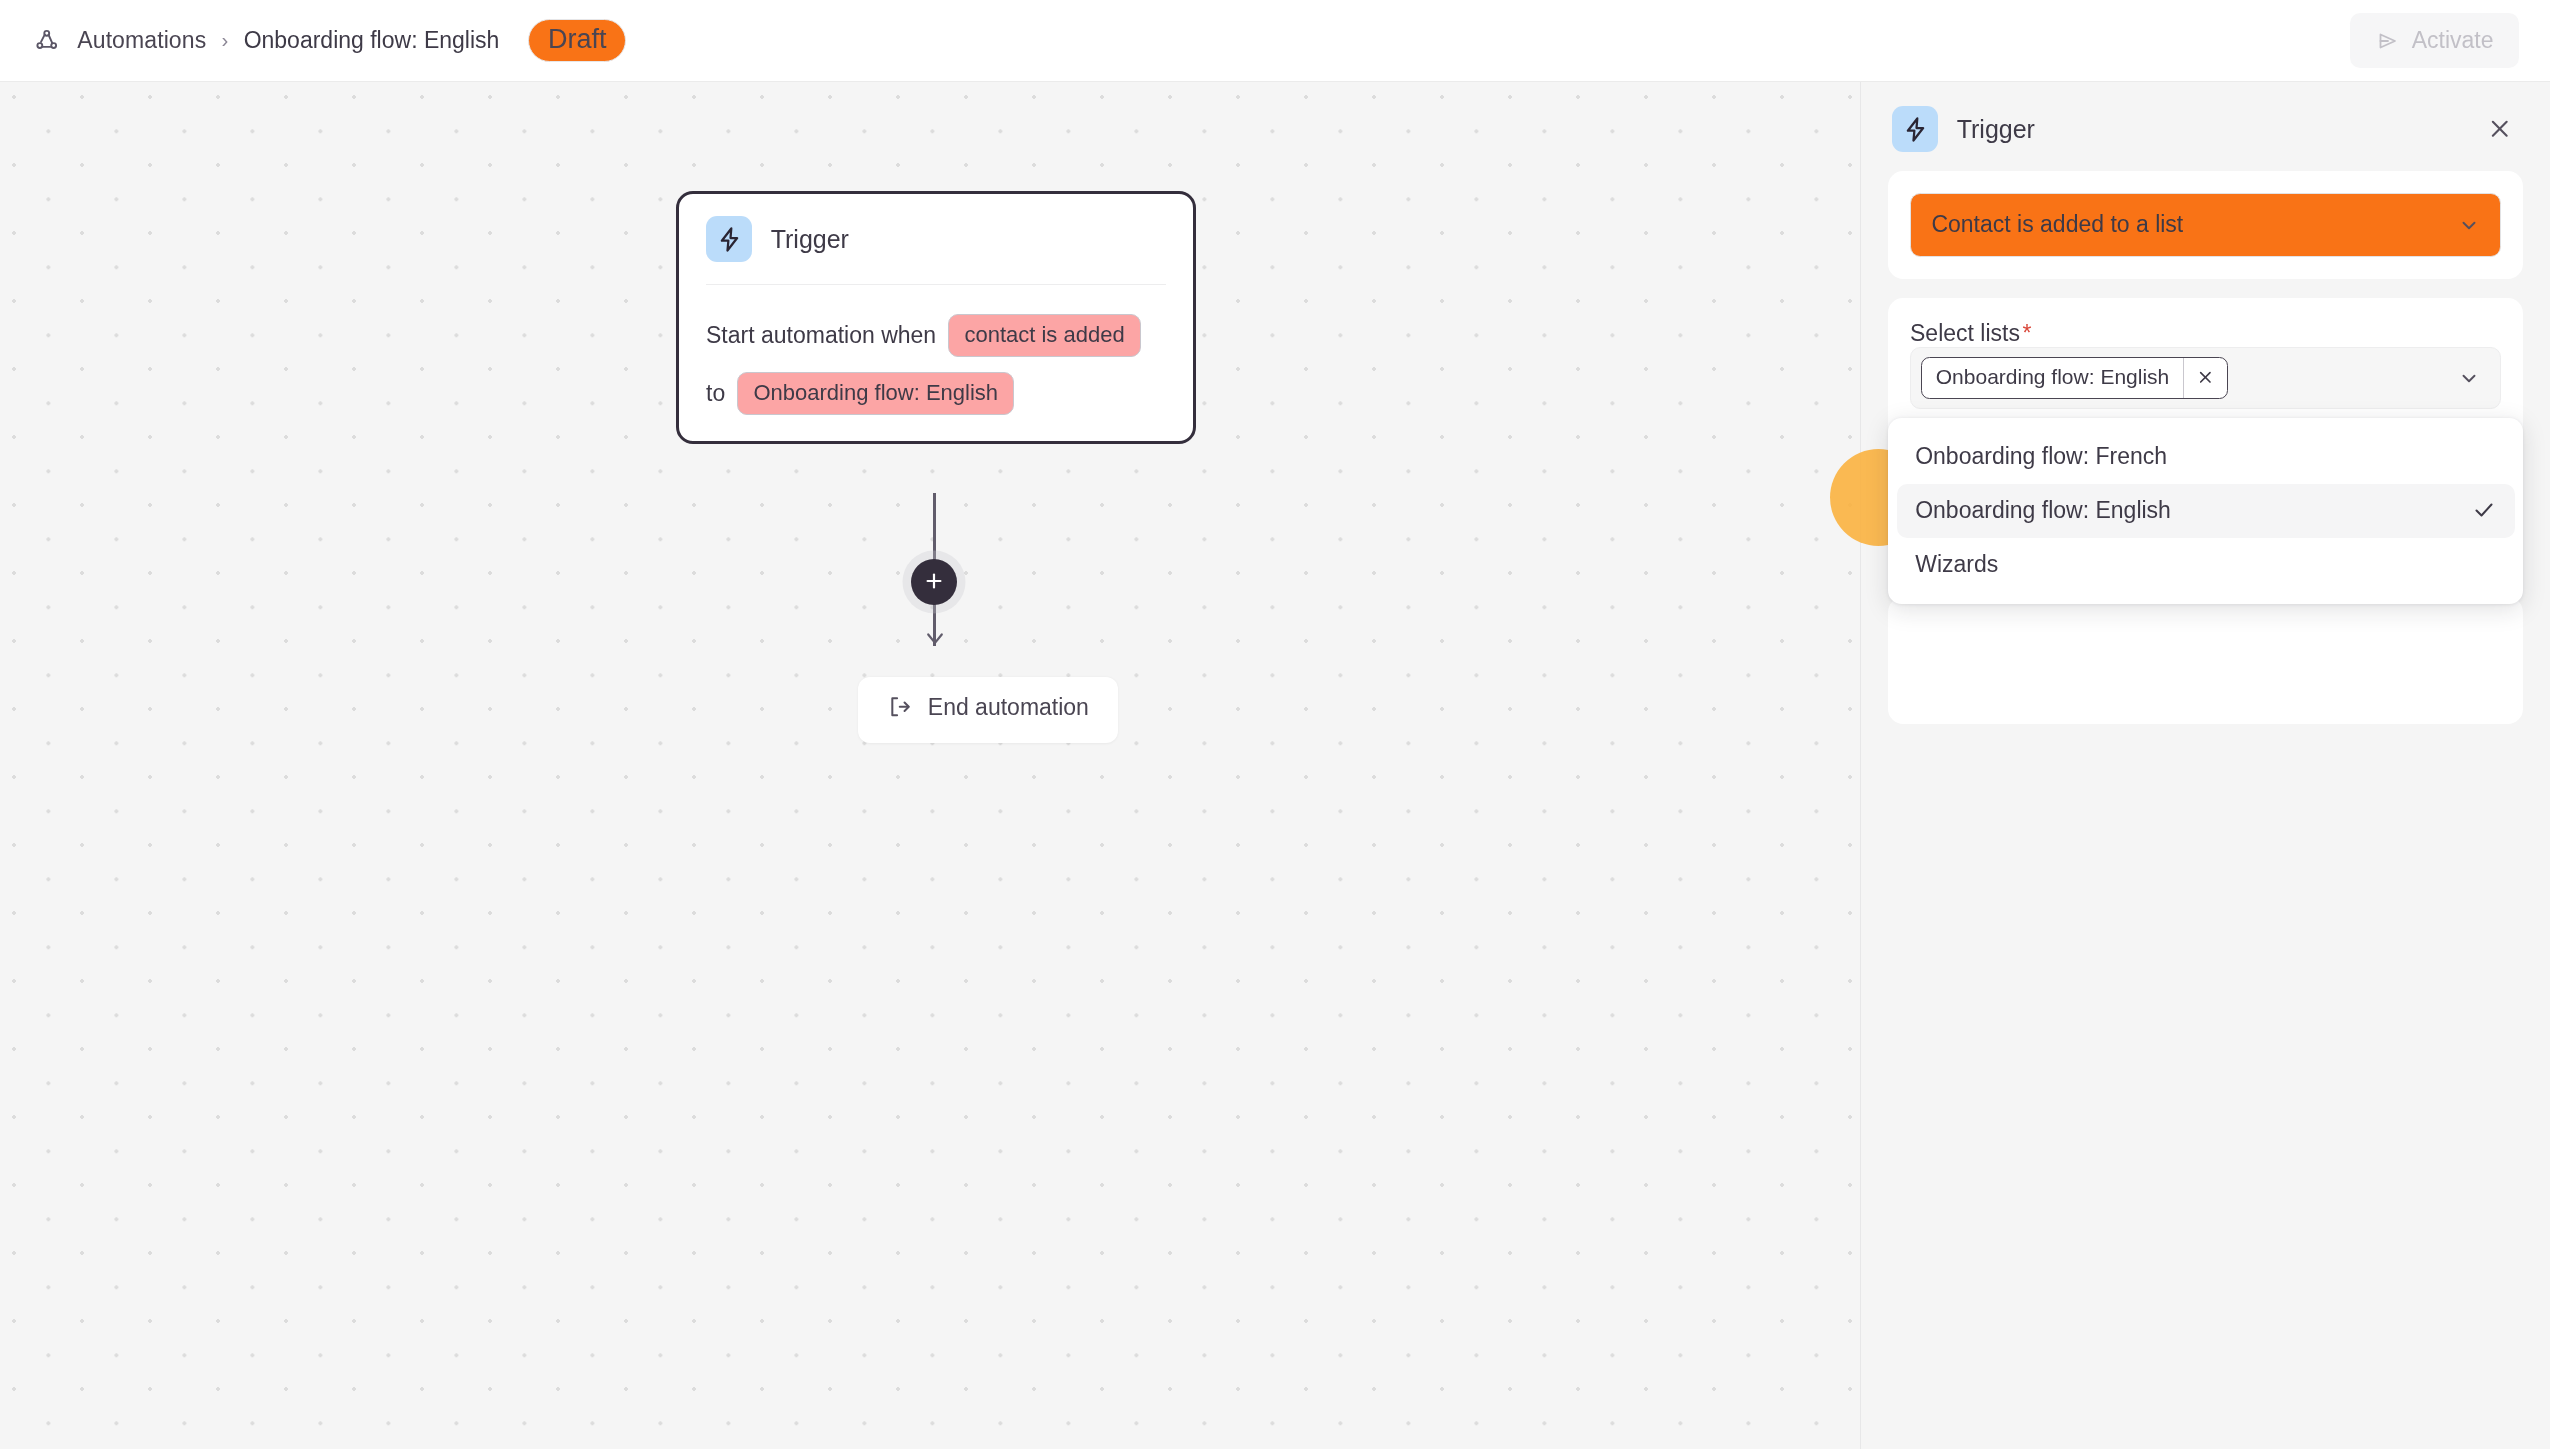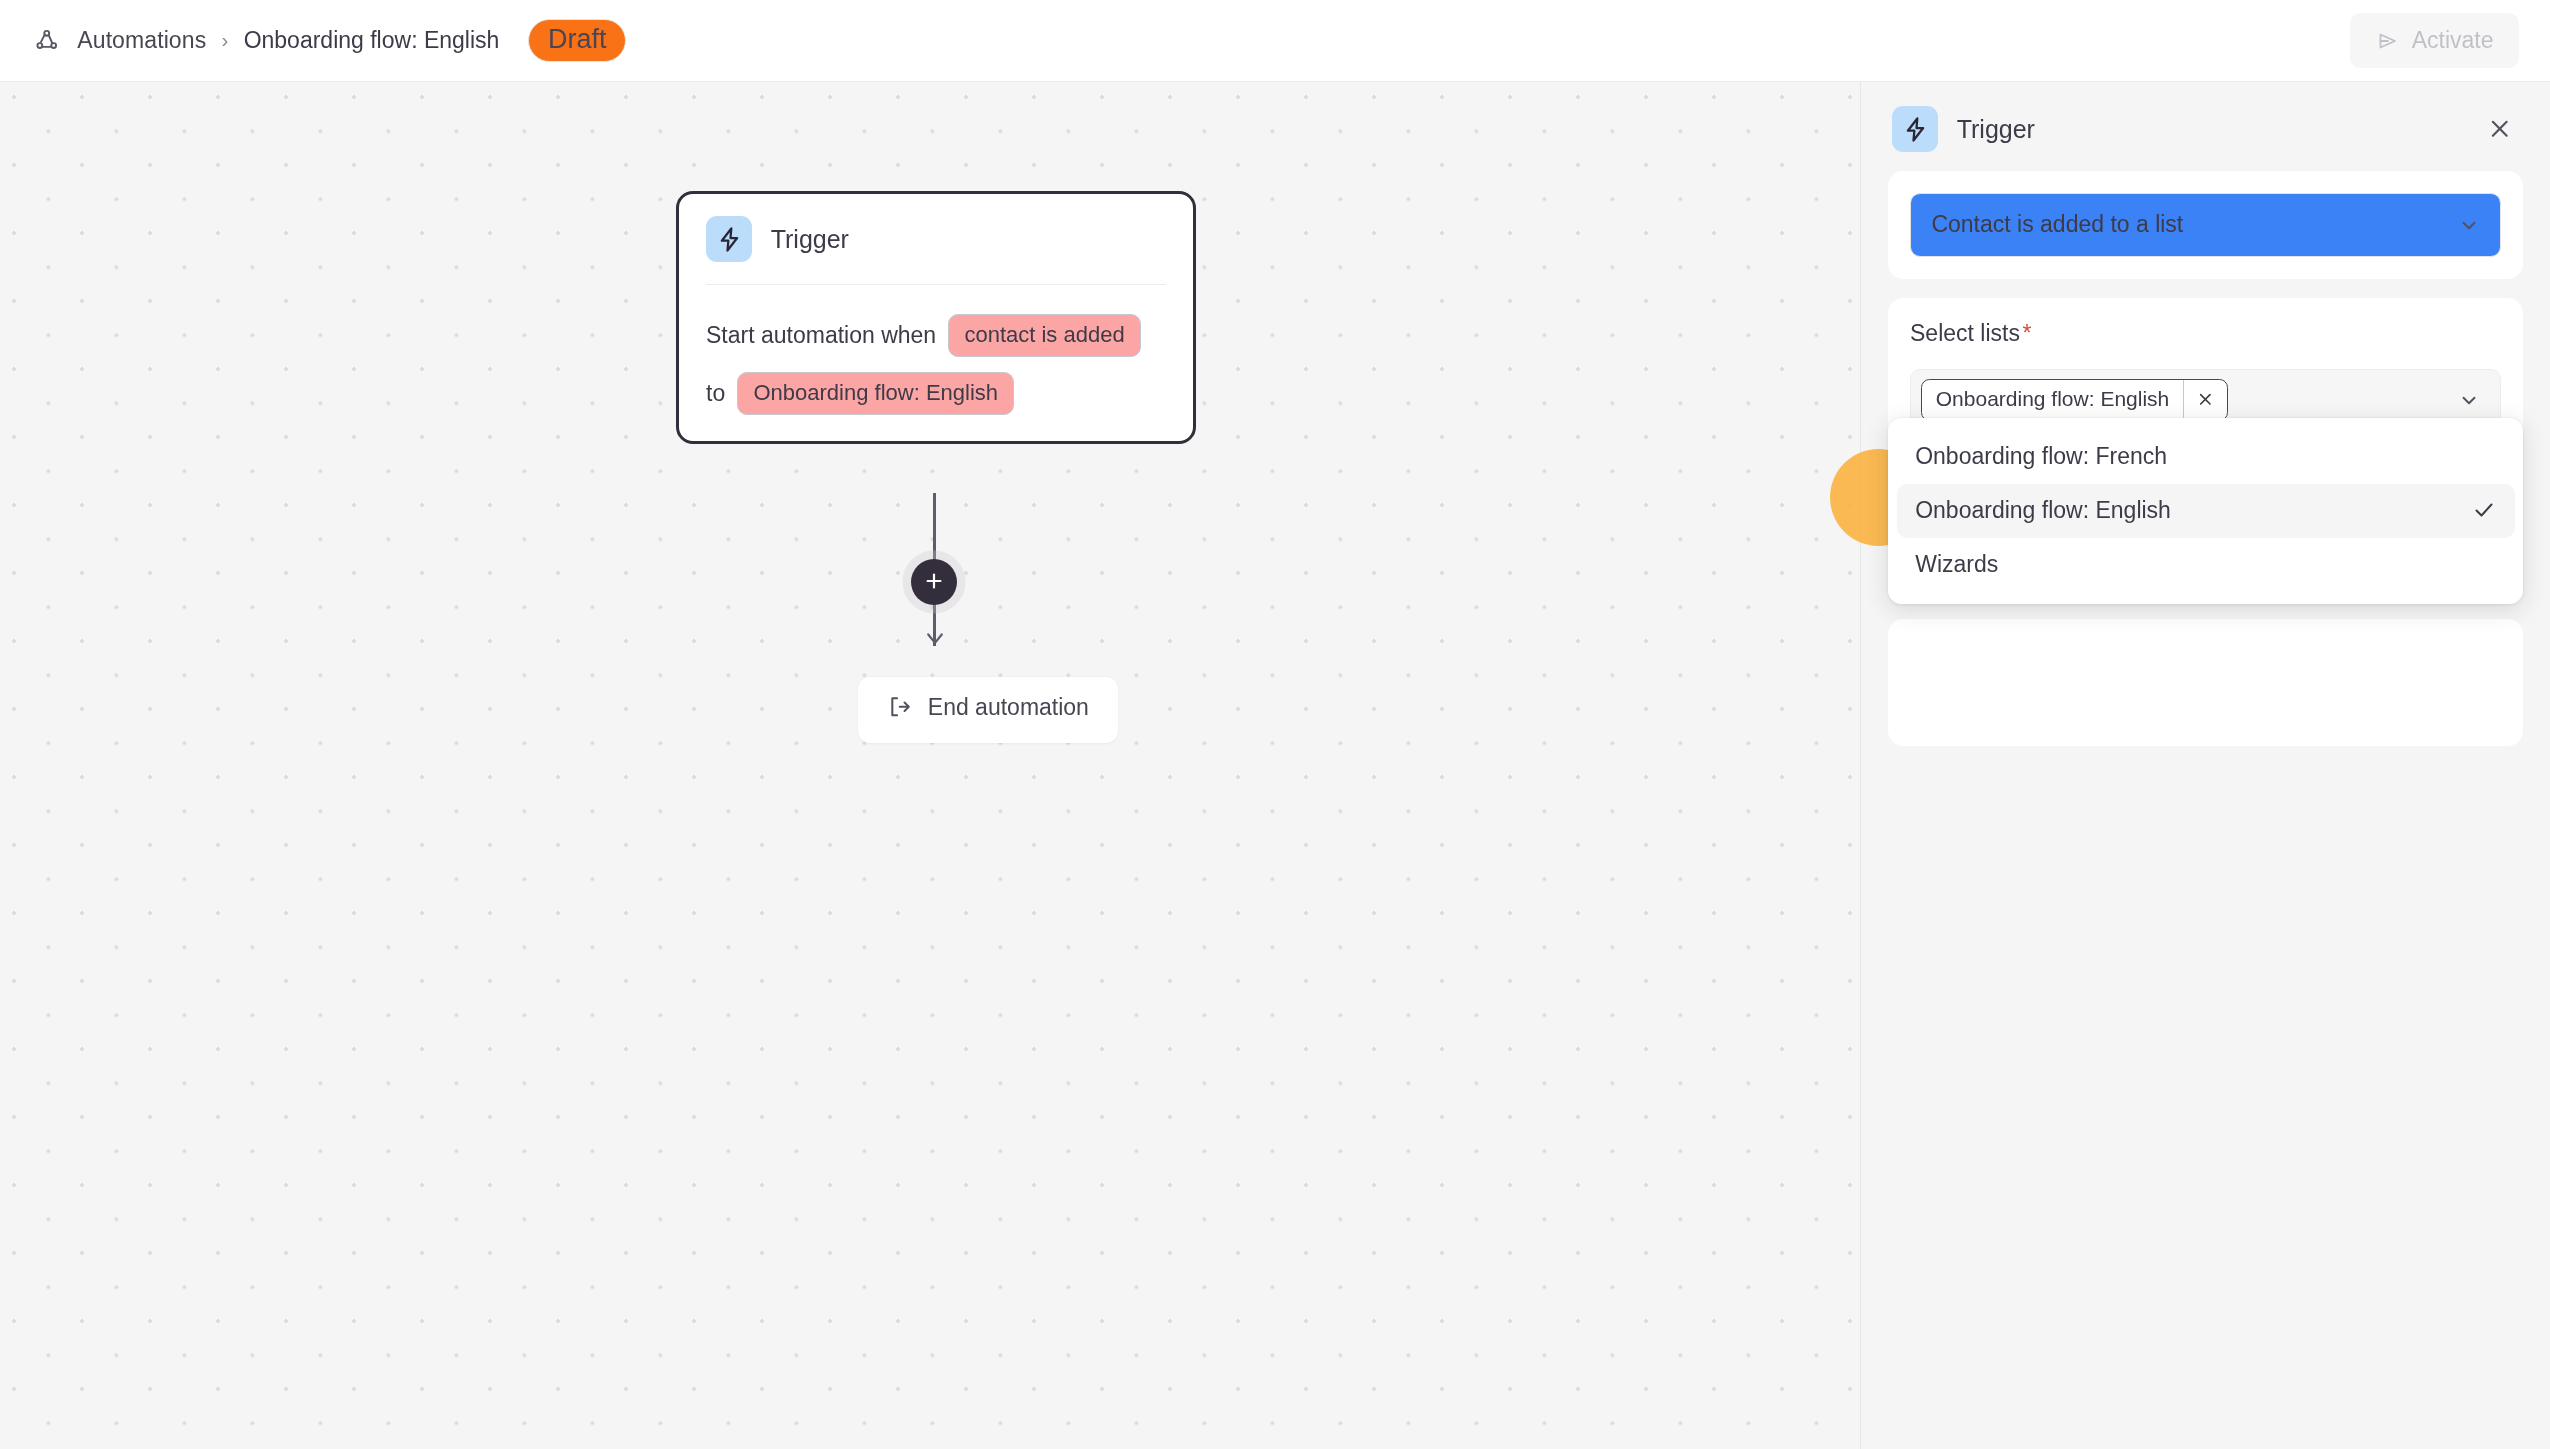--- a/index.html
+++ b/index.html
@@ -247,40 +247,40 @@
     border-radius: 15.3px;
     margin: 0 27px 18.7px 27px;
     padding: 22px 22px;
   }
 
   .select-box {
     position: relative;
     width: 100%;
     border: 1.7px solid #E2E2E4;
     border-radius: 10.2px;
-    background: #3b82f6;
+    background: #f97316;
     padding: 17px 51px 18.7px 20.4px;
     font-size: 23px;
     color: #3E3A47;
     cursor: pointer;
   }
 
   .chev {
     position: absolute;
     right: 20.4px;
     top: 50%;
     transform: translateY(-50%);
     color: #55505E;
     display: flex;
   }
 
   .field-label {
     font-size: 23px;
     color: #3E3A47;
-    margin-bottom: 22px;
+    margin-bottom: 0;
   }
   .req-star { color: #D9483B; margin-left: 2.5px; }
 
   .multiselect {
     position: relative;
     width: 100%;
     min-height: 61px;
     background: #F6F6F6;
     border: 1.7px solid #EDEDEE;
     border-radius: 10.2px;

